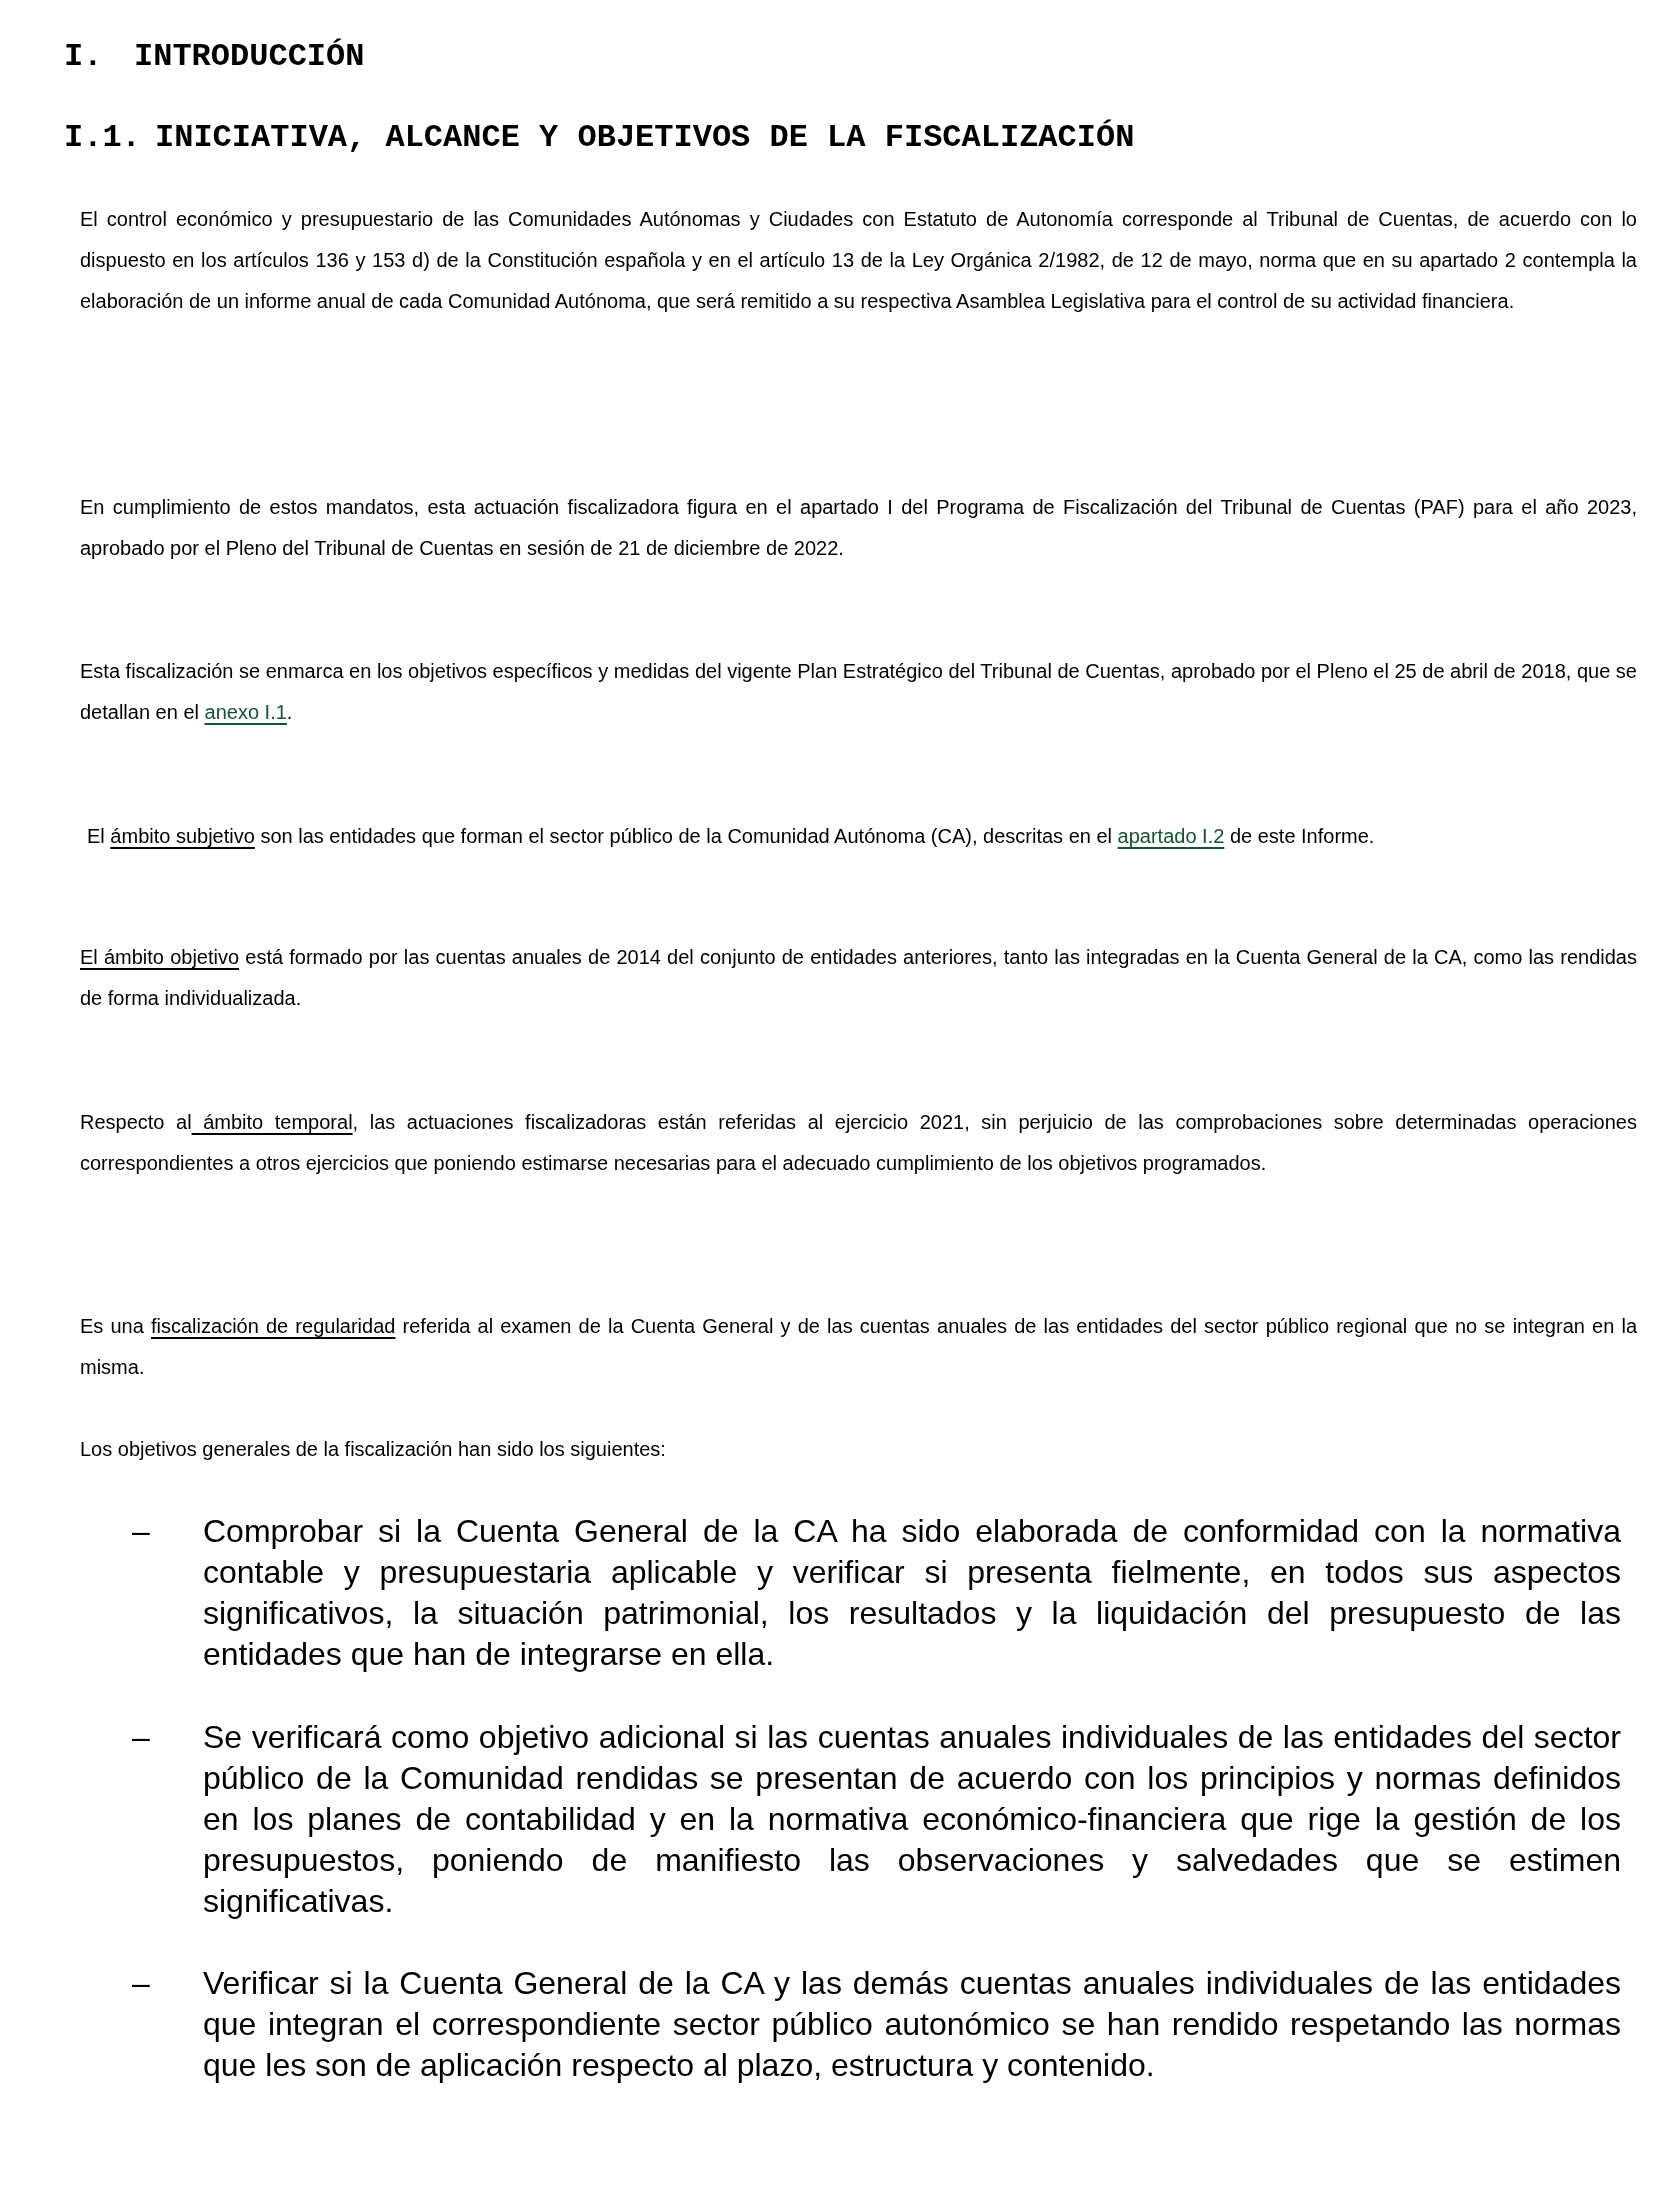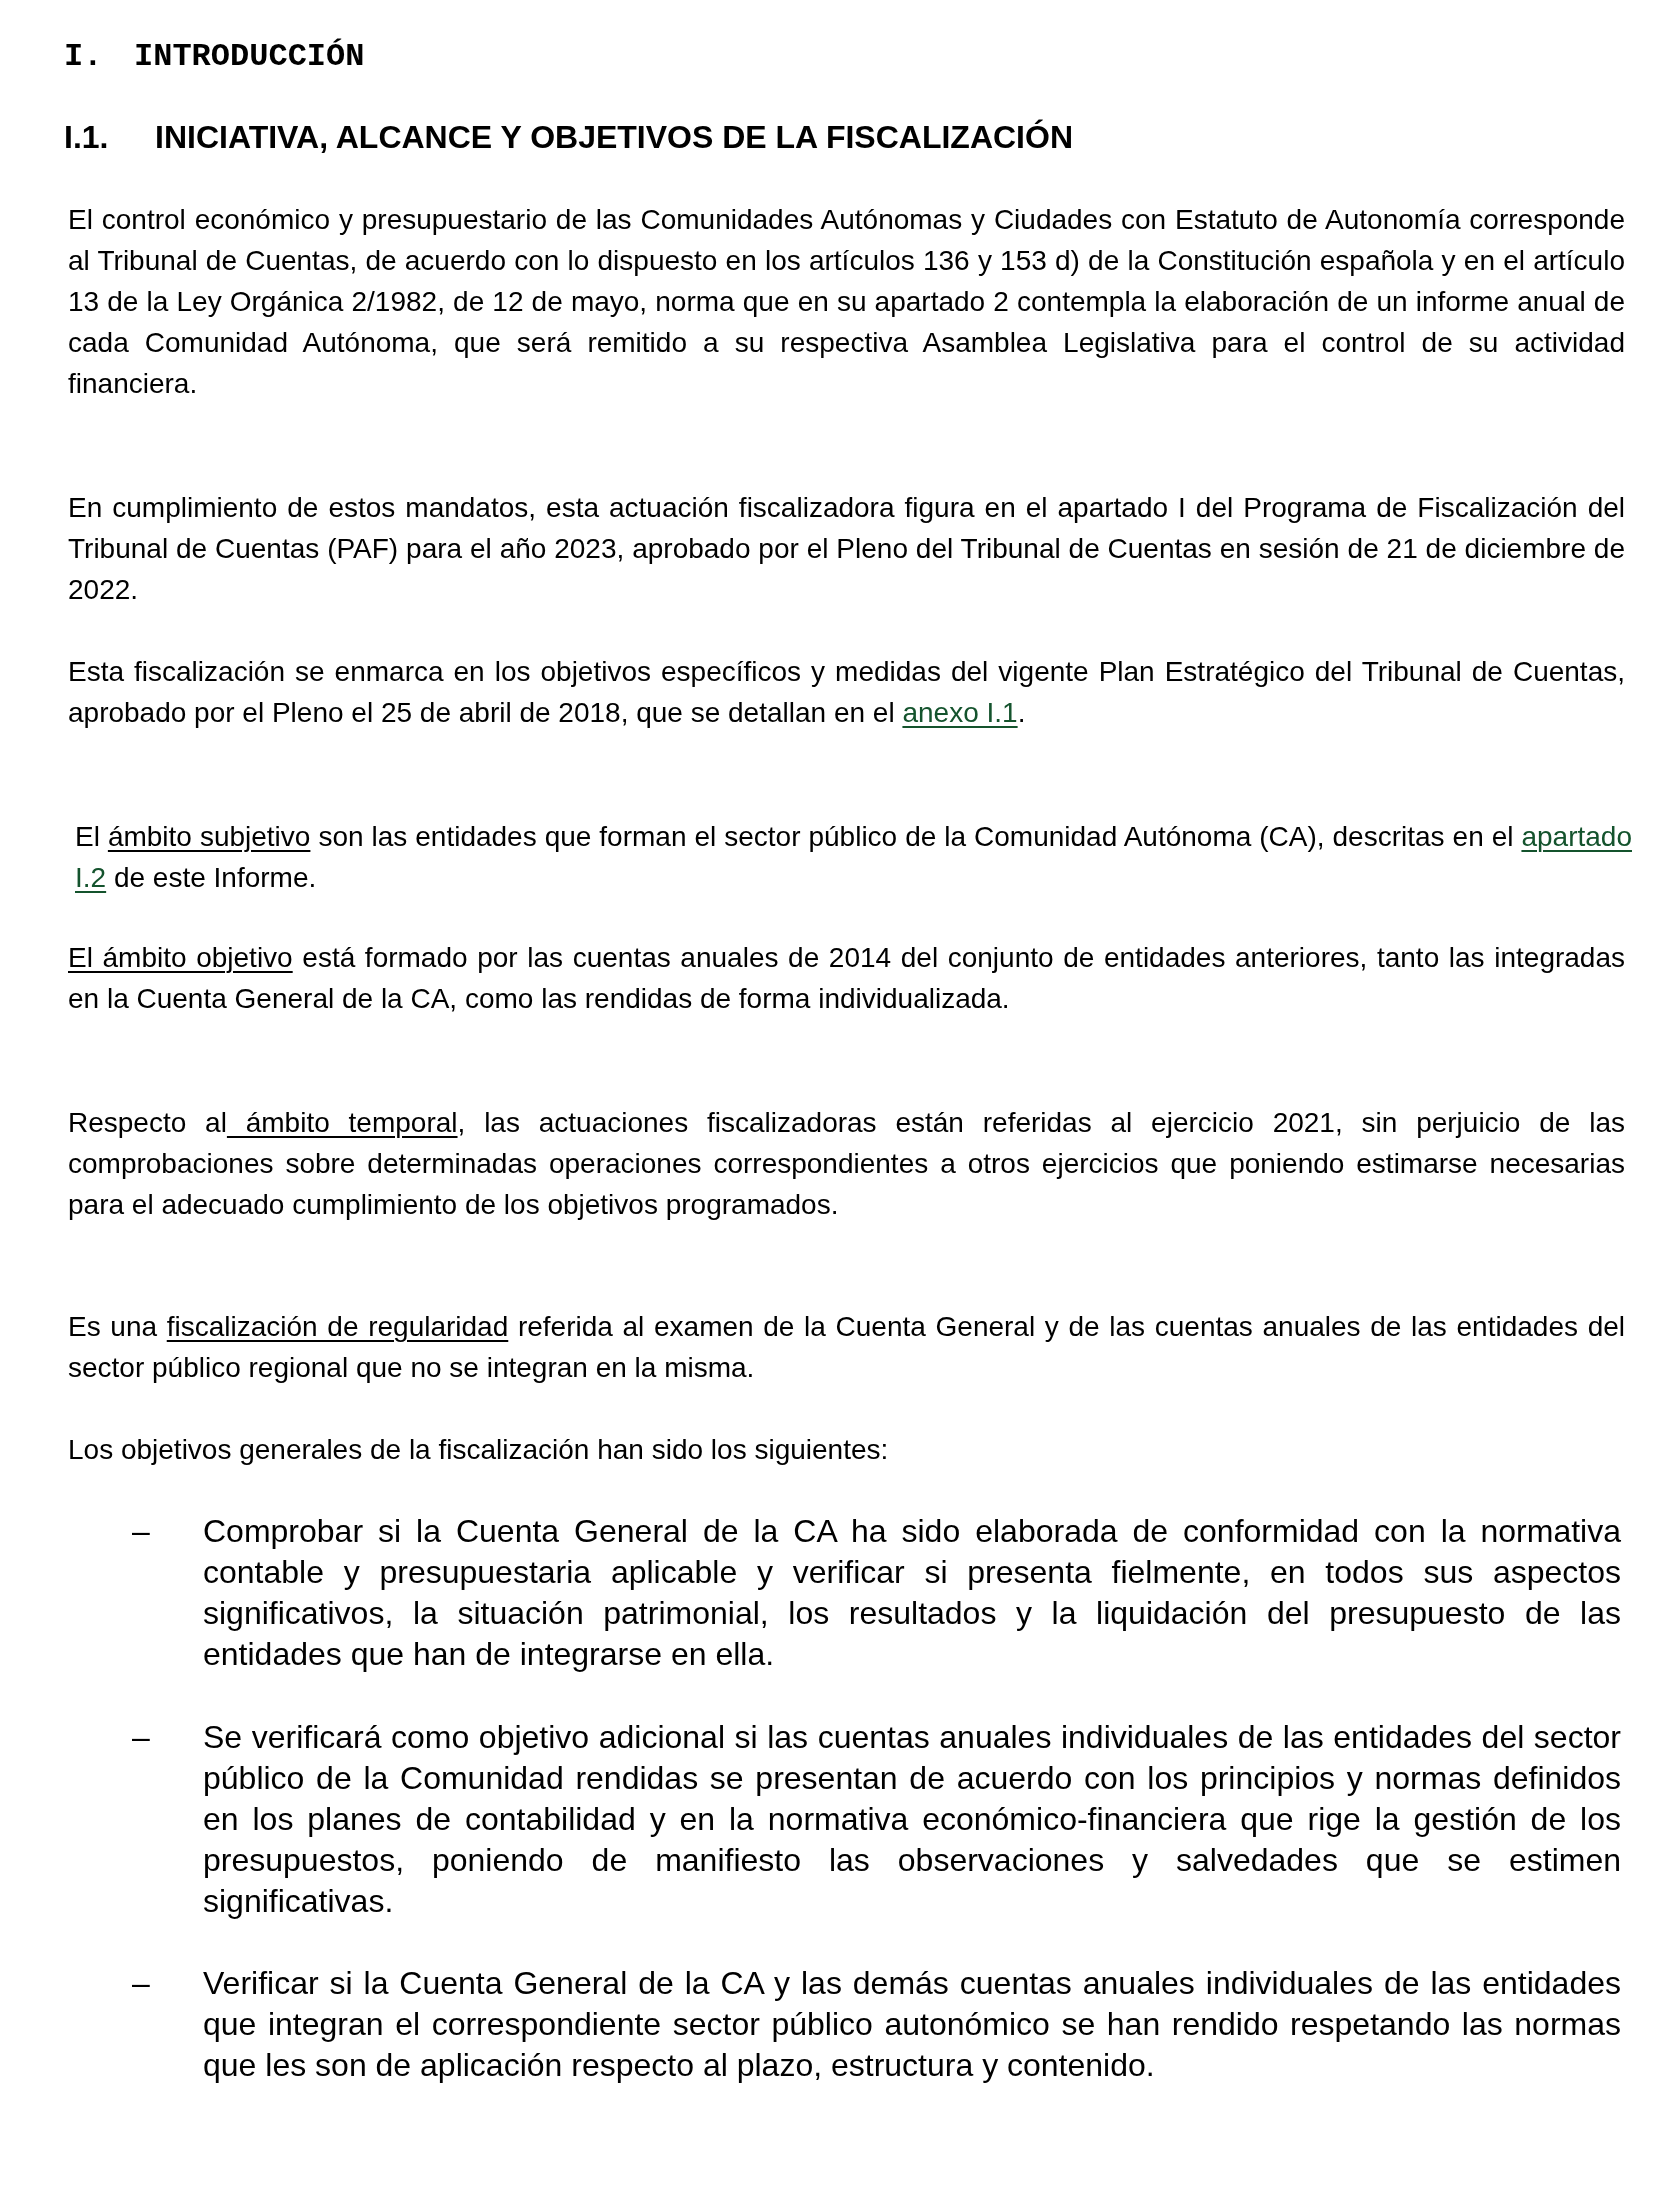--- a/index.html
+++ b/index.html
@@ -33,27 +33,28 @@
     }
     .h1 .num { display: inline-block; width: 70px; }
     .h2 {
       position: absolute;
       top: 117px;
       left: 0;
       font-weight: bold;
       font-size: 32px;
       line-height: 41px;
       white-space: nowrap;
+      font-family: Liberation Mono, monospace;
     }
     .h2 .num { display: inline-block; width: 91px; }
     .para {
       position: absolute;
-      left: 4px;
+      left: 16px;
       width: 1557px;
-      font-size: 28px;
+      font-size: 20px;
       line-height: 41px;
       text-align: justify;
       margin: 0;
     }
     .u { text-decoration: underline; text-underline-offset: 4px; text-decoration-thickness: 2.4px; }
     .link { color: #14532d; text-decoration: underline; text-underline-offset: 4px; text-decoration-thickness: 2.4px; cursor: pointer; }
     .bullet {
       position: absolute;
       left: 0;
       width: 1557px;

